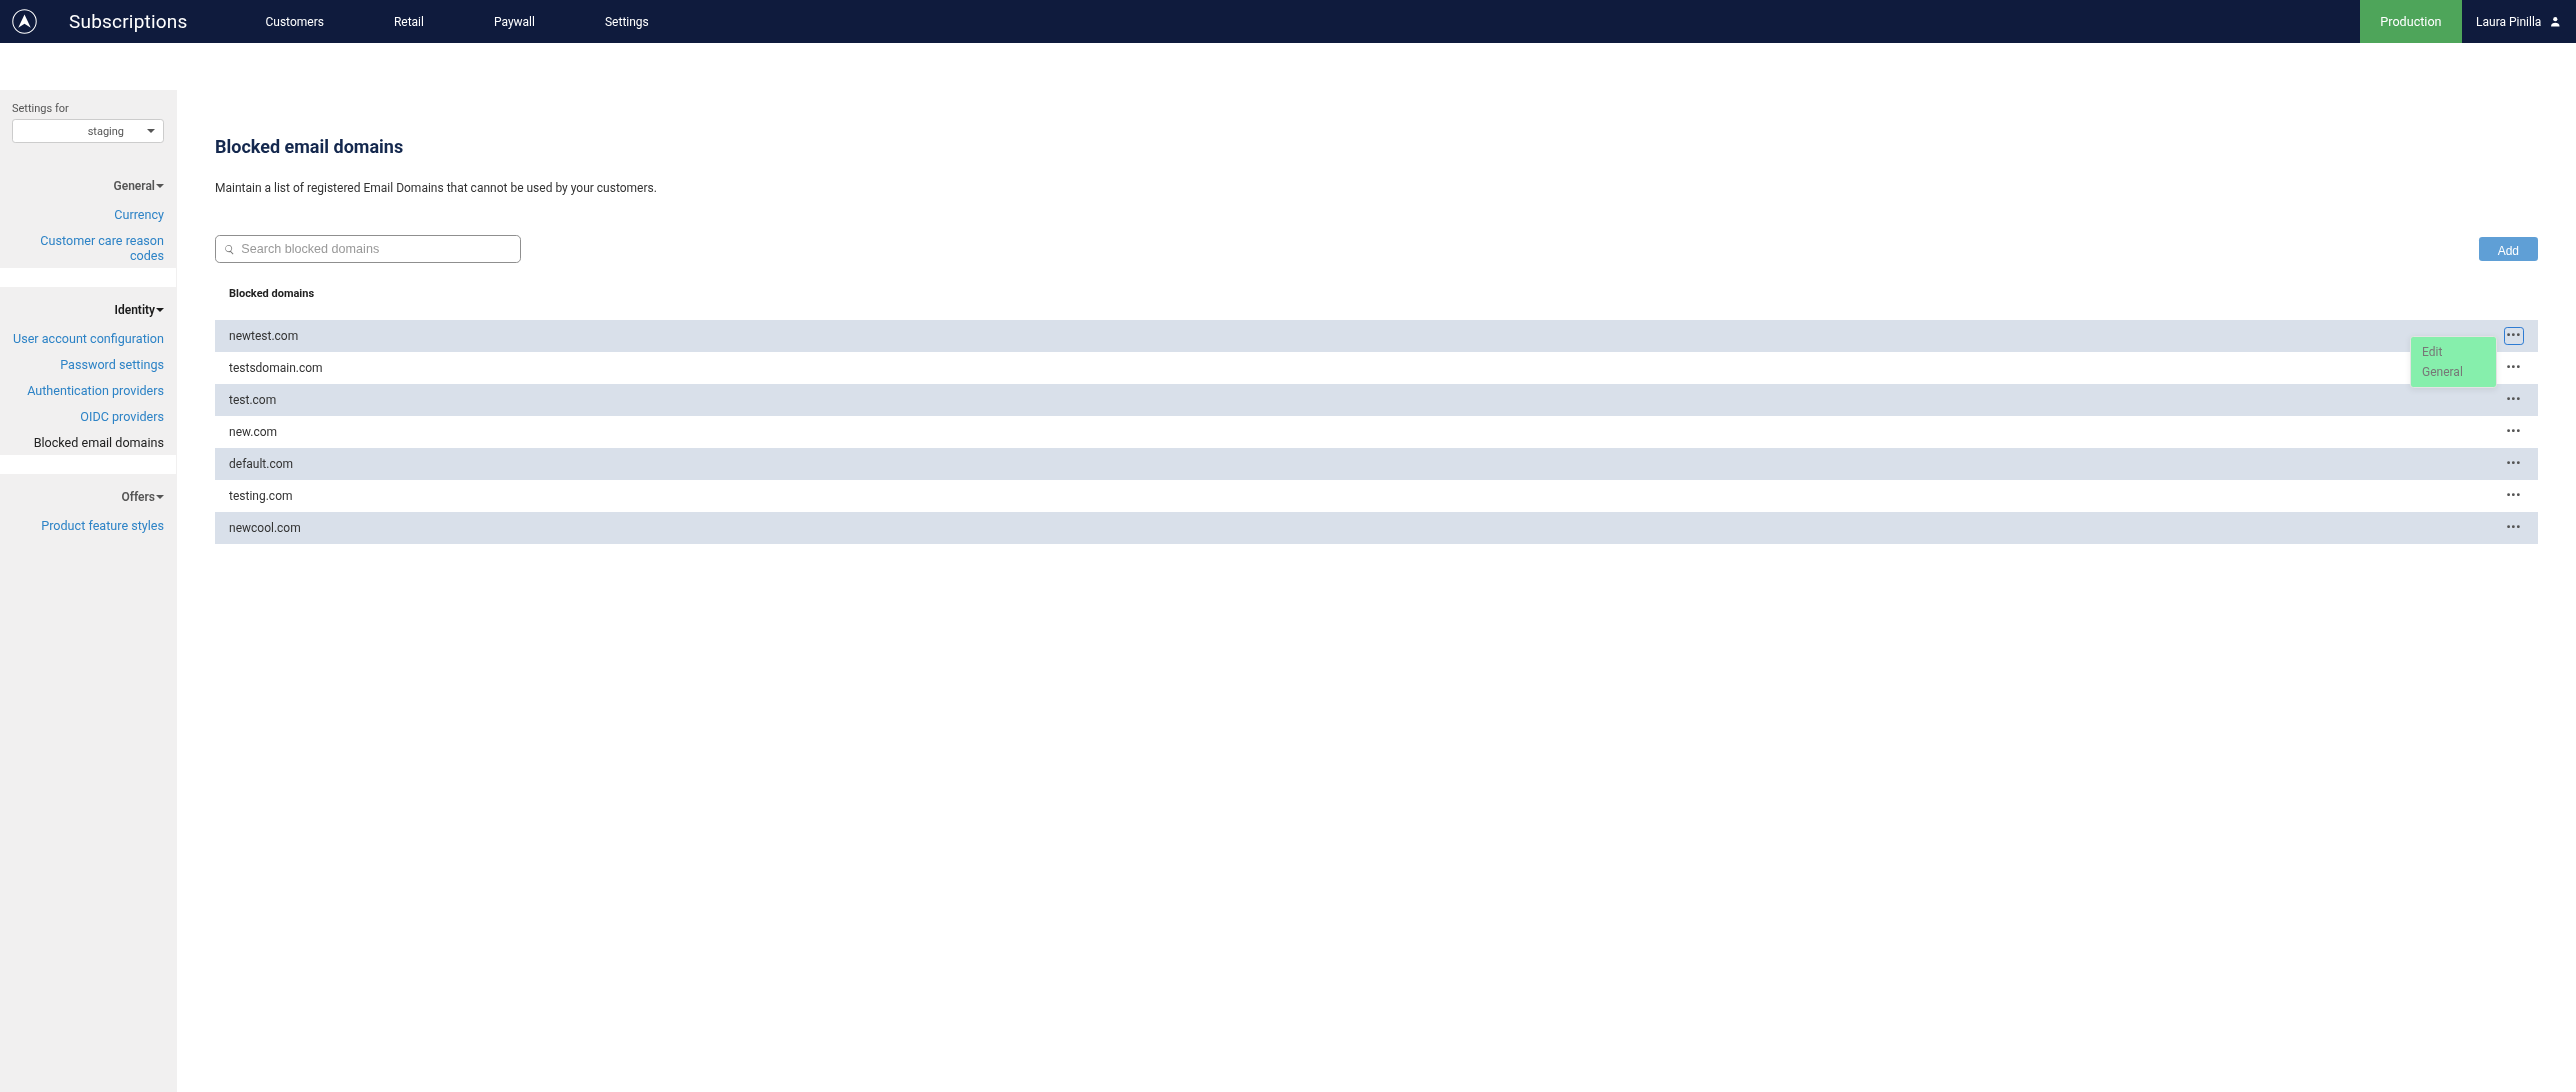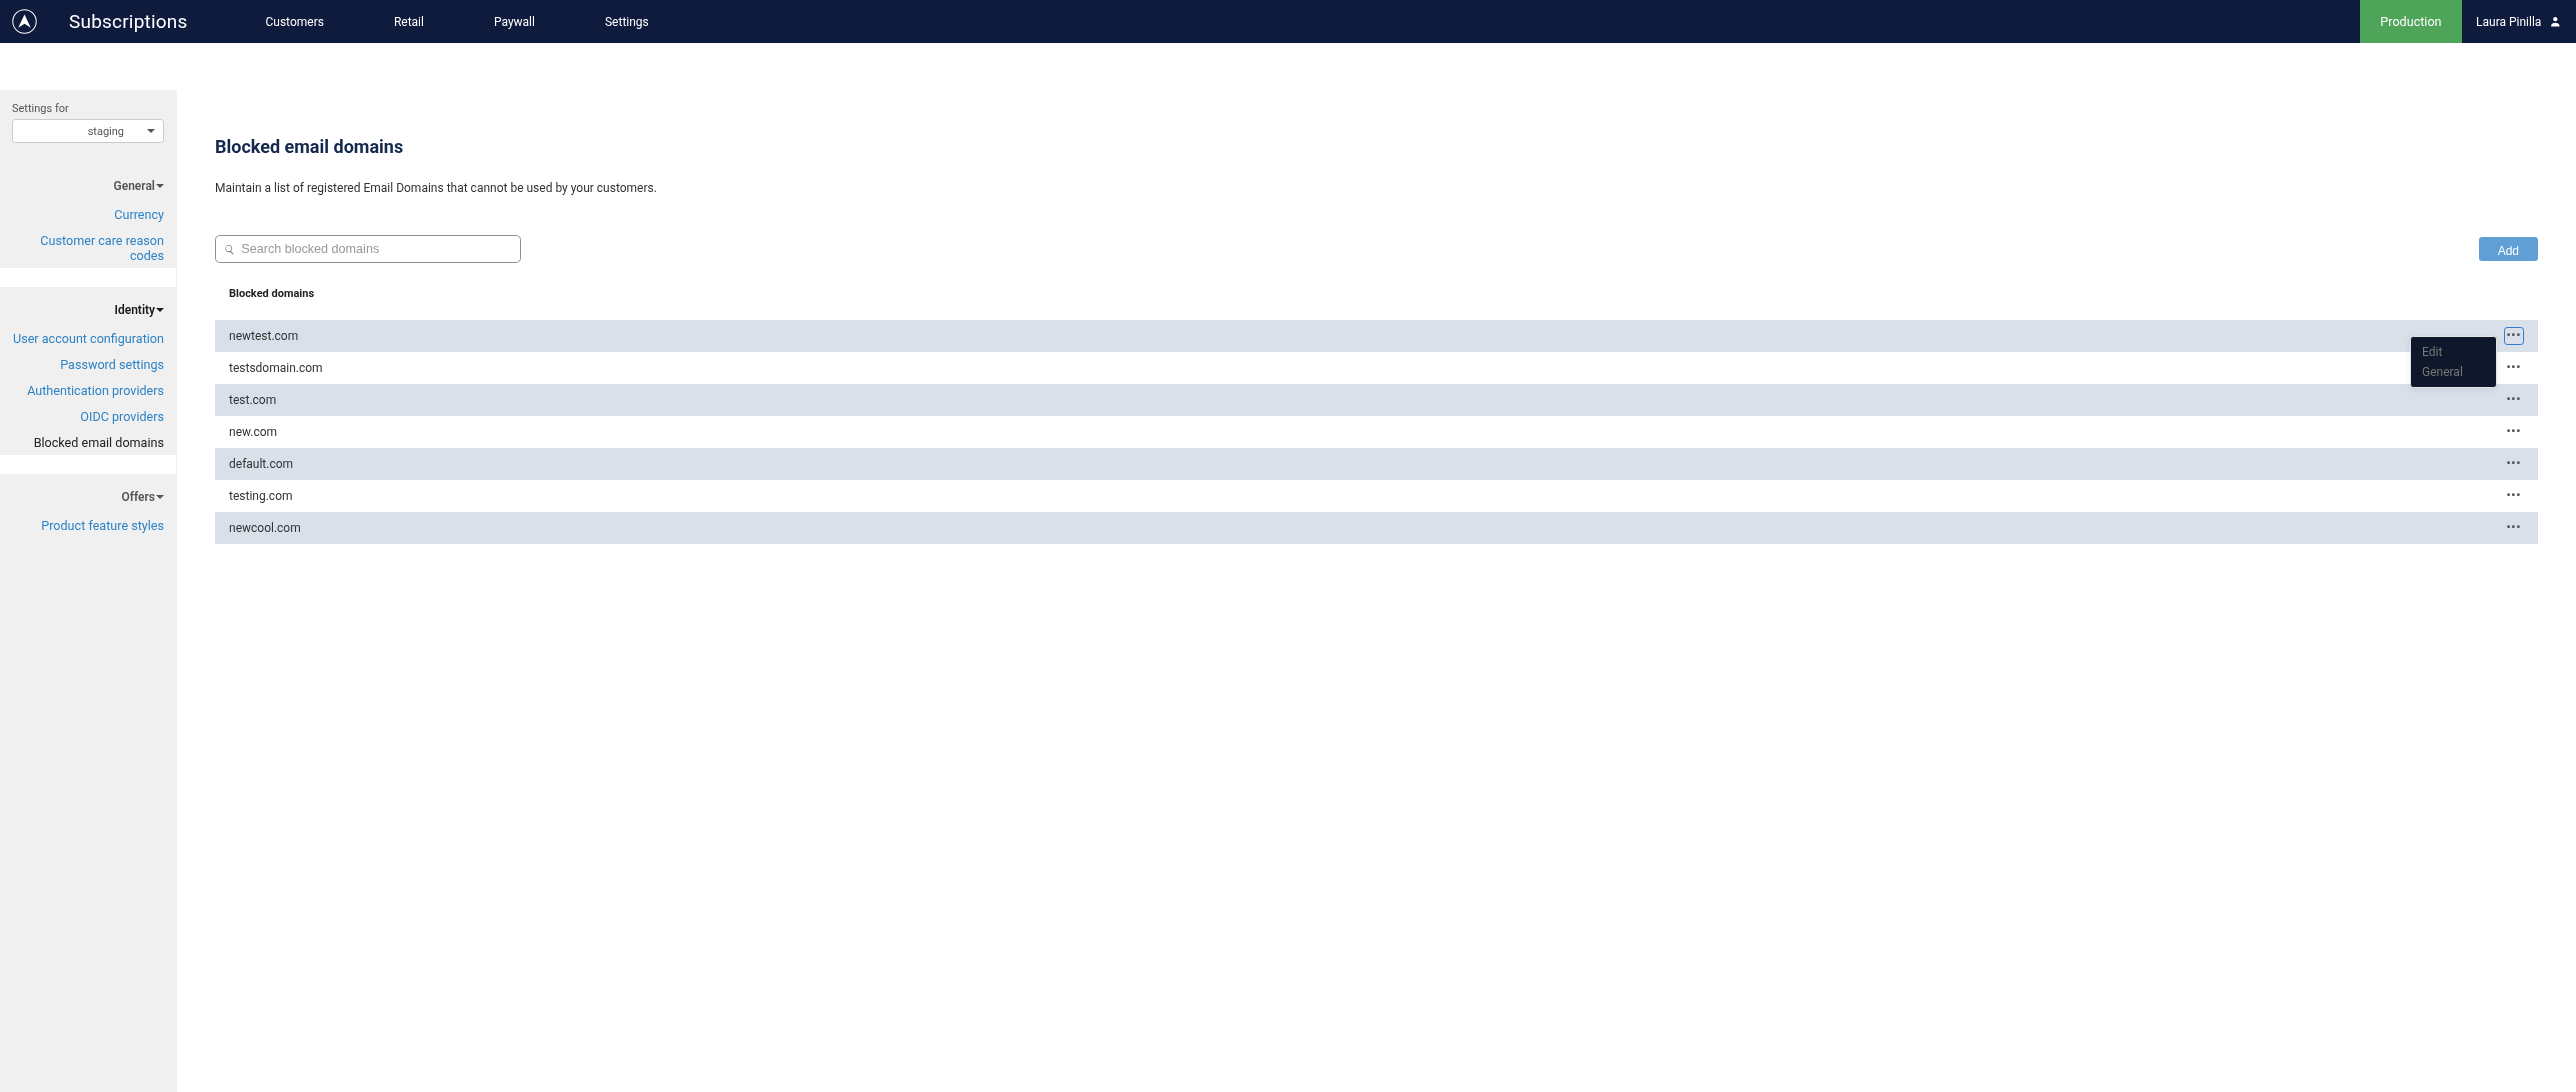--- a/index.html
+++ b/index.html
@@ -122,21 +122,21 @@
       cursor:pointer;
     }
     .row-action.focused { border-color:#2d7bd3; }
     .dots { letter-spacing:0.8px; font-weight:900; color:#555; line-height:0; font-size:11px; }
     
     .dropdown {
       position:absolute;
       top: 246px; 
       right: 79px;
       width: 87px;
-      background:#0f172a;
+      background:#86efac;
       border:0.8px solid #e3e3e3;
       border-radius:3.2px;
       box-shadow:0 1.6px 6.3px rgba(0,0,0,.08);
       padding: 4.7px 0;
     }
     .dropdown-item {
       font-size:12px; color:#777;
       padding: 3.2px 11px;
       cursor:pointer;
     }

